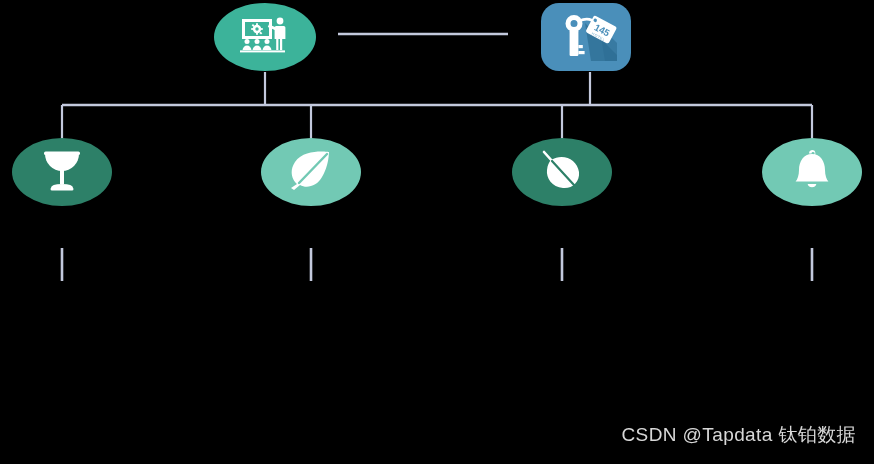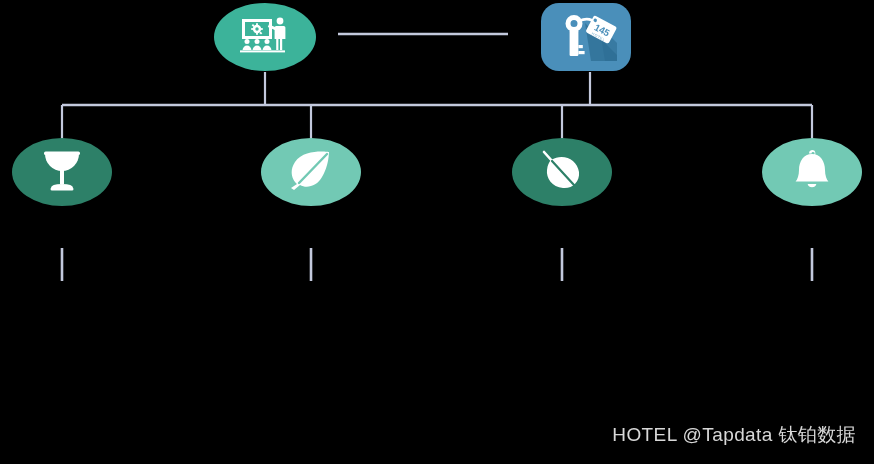--- a/index.html
+++ b/index.html
@@ -187,15 +187,15 @@
           <path d="M22 2 a3.4 3.4 0 0 1 3.4 3.4 a3.4 3.4 0 0 1 -1.4 2.7 l-1.6 -1.1 a1.6 1.6 0 1 0 -0.9 -1.6 h-2.4 A3.4 3.4 0 0 1 22 2 Z"></path>
 
           <path d="M22 6 C30.5 6 35 13.5 35 22 C35 27.5 36.6 31.4 38.4 33.6 L5.6 33.6 C7.4 31.4 9 27.5 9 22 C9 13.5 13.5 6 22 6 Z"></path>
 
           <path d="M17.6 36 a4.6 4.6 0 0 0 8.8 0 z"></path>
         </g>
       </svg>
     </span>
   </div>
 
-  <div class="watermark">HOTEL @Tapdata 钛铂数据</div>
+  <div class="watermark">CSDN @Tapdata 钛铂数据</div>
 
 </div>
 
 </body></html>

